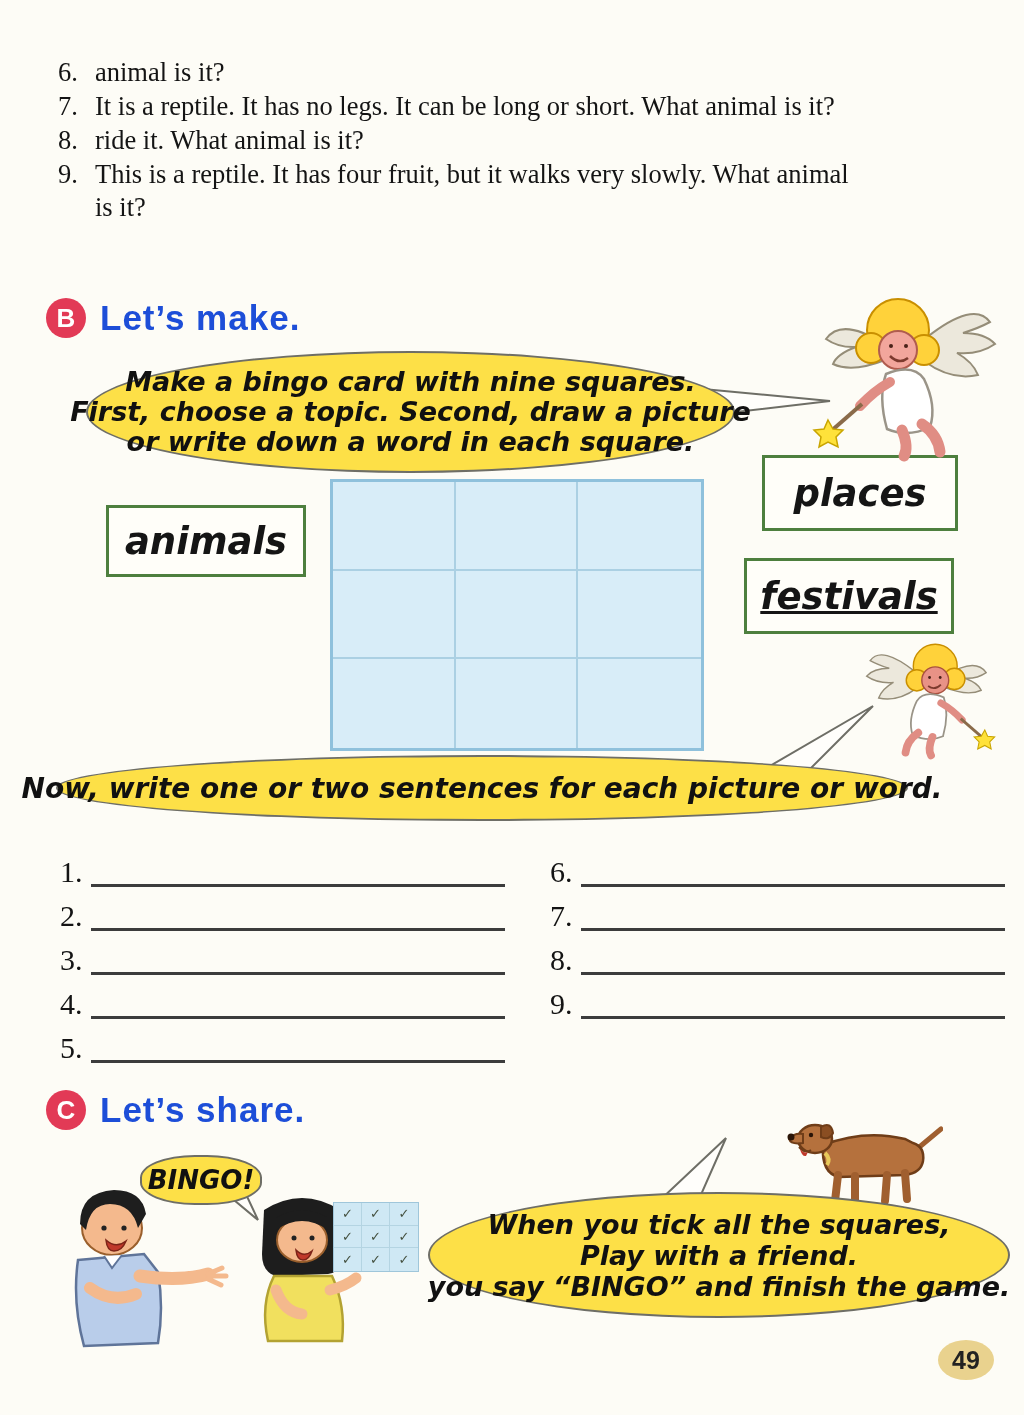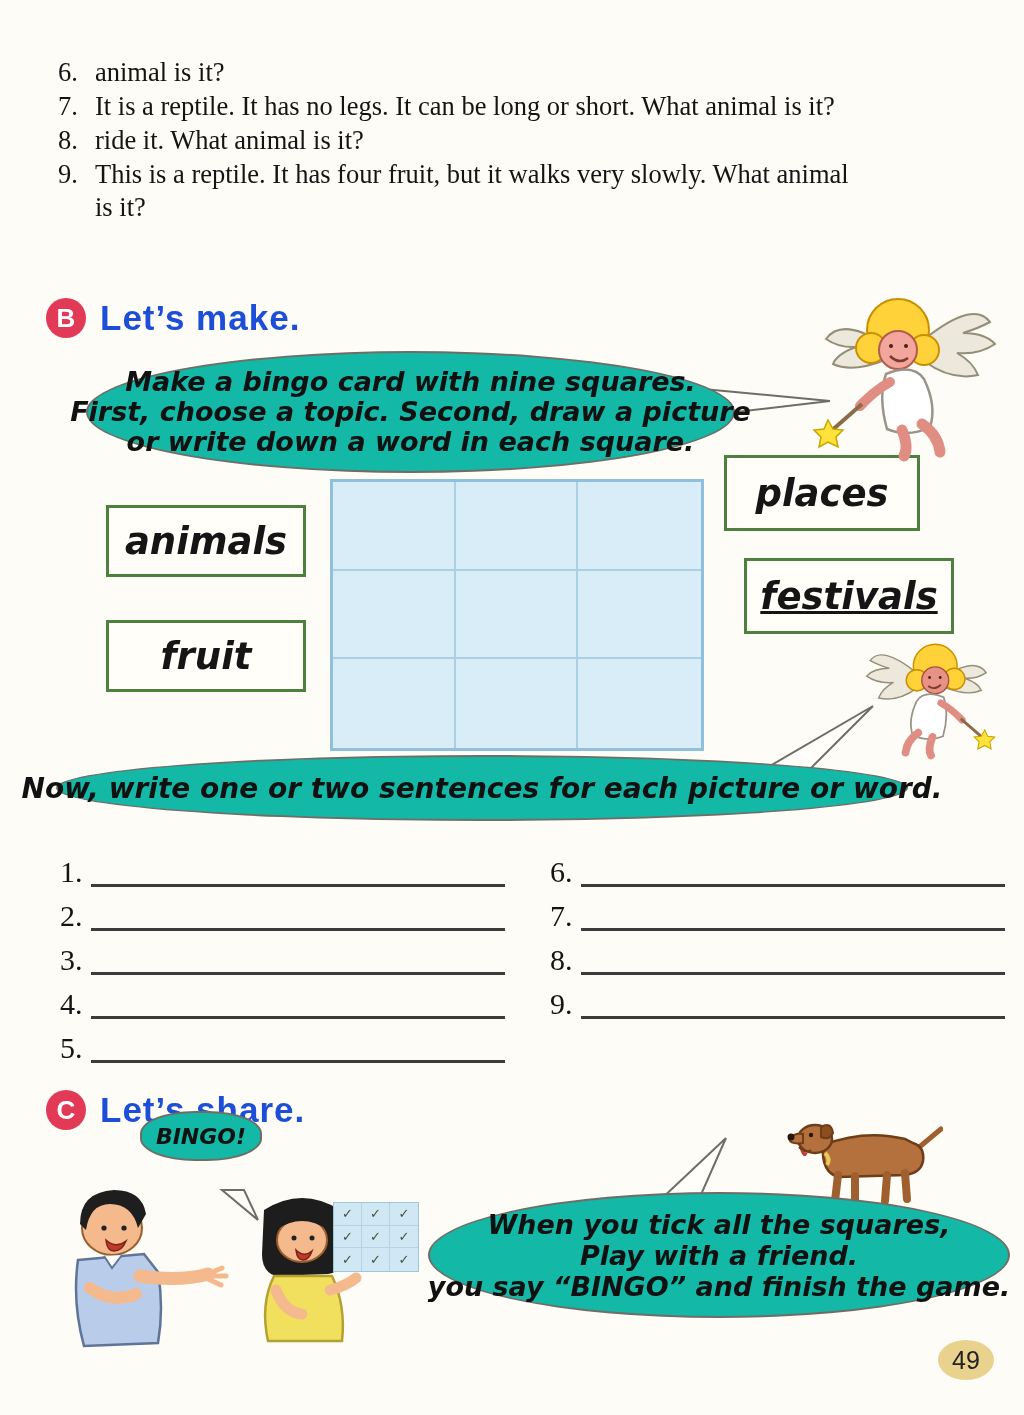--- a/index.html
+++ b/index.html
@@ -13,21 +13,21 @@
   .q-item{position:relative;padding-left:37px;margin-bottom:1px;}
   .q-num{position:absolute;left:0;top:0;}
   .q-line{white-space:nowrap;}
   
   .sec-header{position:absolute;display:flex;align-items:center;gap:14px;
     font-family:"Liberation Sans", sans-serif;font-weight:bold;}
   .sec-badge{width:40px;height:40px;border-radius:50%;background:#e23a56;color:#fff;
     display:flex;align-items:center;justify-content:center;font-size:26px;}
   .sec-title{color:#1d4ed8;font-size:35px;letter-spacing:1px;}
   
-  .bubble{position:absolute;background:#14b8a6;border:2.5px solid #6e6e66;border-radius:50%;
+  .bubble{position:absolute;background:#fde047;border:2.5px solid #6e6e66;border-radius:50%;
     display:flex;flex-direction:column;align-items:center;justify-content:center;
     font-family:"DejaVu Sans", sans-serif;font-weight:bold;font-style:italic;
     text-align:center;color:#111;z-index:3;}
   .bubble .bl{white-space:nowrap;}
   .tail{position:absolute;z-index:2;}
   
   .topic-box{position:absolute;background:#fffef9;border:3px solid #4d7f3e;
     display:flex;align-items:center;justify-content:center;
     font-family:"DejaVu Sans", sans-serif;font-weight:bold;font-style:italic;
     font-size:37px;color:#151515;}
@@ -50,21 +50,21 @@
     background:#cfe8f4;border:1.5px solid #9fc6da;z-index:2;
     display:grid;grid-template-columns:1fr 1fr 1fr;grid-template-rows:1fr 1fr 1fr;}
   .mini-cell{display:flex;align-items:center;justify-content:center;
     font-family:"DejaVu Sans", sans-serif;font-size:13px;font-weight:bold;color:#44503f;
     border-right:1px solid #b4d4e2;border-bottom:1px solid #b4d4e2;}
   .mini-cell:nth-child(3n){border-right:none;}
   .mini-cell:nth-child(n+7){border-bottom:none;}
   
   .page-badge{position:absolute;left:938px;top:1340px;width:56px;height:40px;
     background:#e9d28e;border-radius:50%;display:flex;align-items:center;justify-content:center;
-    font-family:"Liberation Sans", sans-serif;font-weight:normal;font-size:25px;color:#222;}
+    font-family:"Liberation Sans", sans-serif;font-weight:bold;font-size:25px;color:#222;}
 </style>
 </head>
 <body>
 
 <div class="page">
 
   <div class="questions">
     <div class="q-item">
       <span class="q-num">6.</span>
       <div class="q-line">animal is it?</div>
@@ -112,24 +112,21 @@
     <path d="M92 96 q-16 9 -30 24" fill="none" stroke="#e08d84" stroke-width="10" stroke-linecap="round"></path>
     <line x1="64" y1="118" x2="32" y2="146" stroke="#8a6b4a" stroke-width="4"></line>
     <path d="M30 134 l5 9 10 1 -7 7 2 10 -10 -5 -9 5 2 -10 -7 -7 10 -1 z" fill="#ffe23a" stroke="#c9a500" stroke-width="1.5"></path>
     <path d="M124 138 q16 11 18 28" stroke="#e08d84" stroke-width="11" fill="none" stroke-linecap="round"></path>
     <path d="M104 144 q7 17 2 26" stroke="#e08d84" stroke-width="11" fill="none" stroke-linecap="round"></path>
   </svg>
 
   <div class="topic-box" style="left:106px;top:505px;width:194px;height:66px;">
     <span>animals</span>
   </div>
-  <div class="topic-box" style="left:106px;top:620px;width:194px;height:66px;">
-    <span>fruit</span>
-  </div>
-  <div class="topic-box" style="left:724px;top:455px;width:190px;height:70px;">
+  <div class="topic-box" style="left:762px;top:455px;width:190px;height:70px;">
     <span>places</span>
   </div>
   <div class="topic-box" style="left:744px;top:558px;width:204px;height:70px;text-decoration:underline;">
     <span>festivals</span>
   </div>
 
   <div class="bingo-grid">
     <div class="bingo-cell"></div>
     <div class="bingo-cell"></div>
     <div class="bingo-cell"></div>
@@ -205,21 +202,21 @@
       <span class="ans-num">9.</span>
       <div class="ans-line"></div>
     </div>
   </div>
 
   <div class="sec-header" style="left:46px;top:1090px;">
     <div class="sec-badge">C</div>
     <div class="sec-title">Let’s share.</div>
   </div>
 
-  <div class="bubble" style="left:140px;top:1111px;width:118px;height:46px;font-size:22px;border-radius:45%;">
+  <div class="bubble" style="left:140px;top:1155px;width:118px;height:46px;font-size:26px;border-radius:45%;">
     <div class="bl">BINGO!</div>
   </div>
   <svg class="tail" style="left:218px;top:1188px;" width="46" height="36">
     <polygon points="4,2 40,32 26,2" fill="#fffefb" stroke="#6e6e66" stroke-width="2"></polygon>
   </svg>
 
   <svg class="art" style="left:38px;top:1180px;" width="200" height="170" viewBox="0 0 200 170">
     <ellipse cx="74" cy="48" rx="30" ry="27" fill="#f4b98d" stroke="#9a5f2c" stroke-width="2"></ellipse>
     <path d="M42 44 Q42 12 76 10 Q104 10 108 34 L100 48 Q94 24 72 24 Q52 24 48 50 Z" fill="#1e1e1e"></path>
     <circle cx="66" cy="48" r="2.6" fill="#222"></circle>

